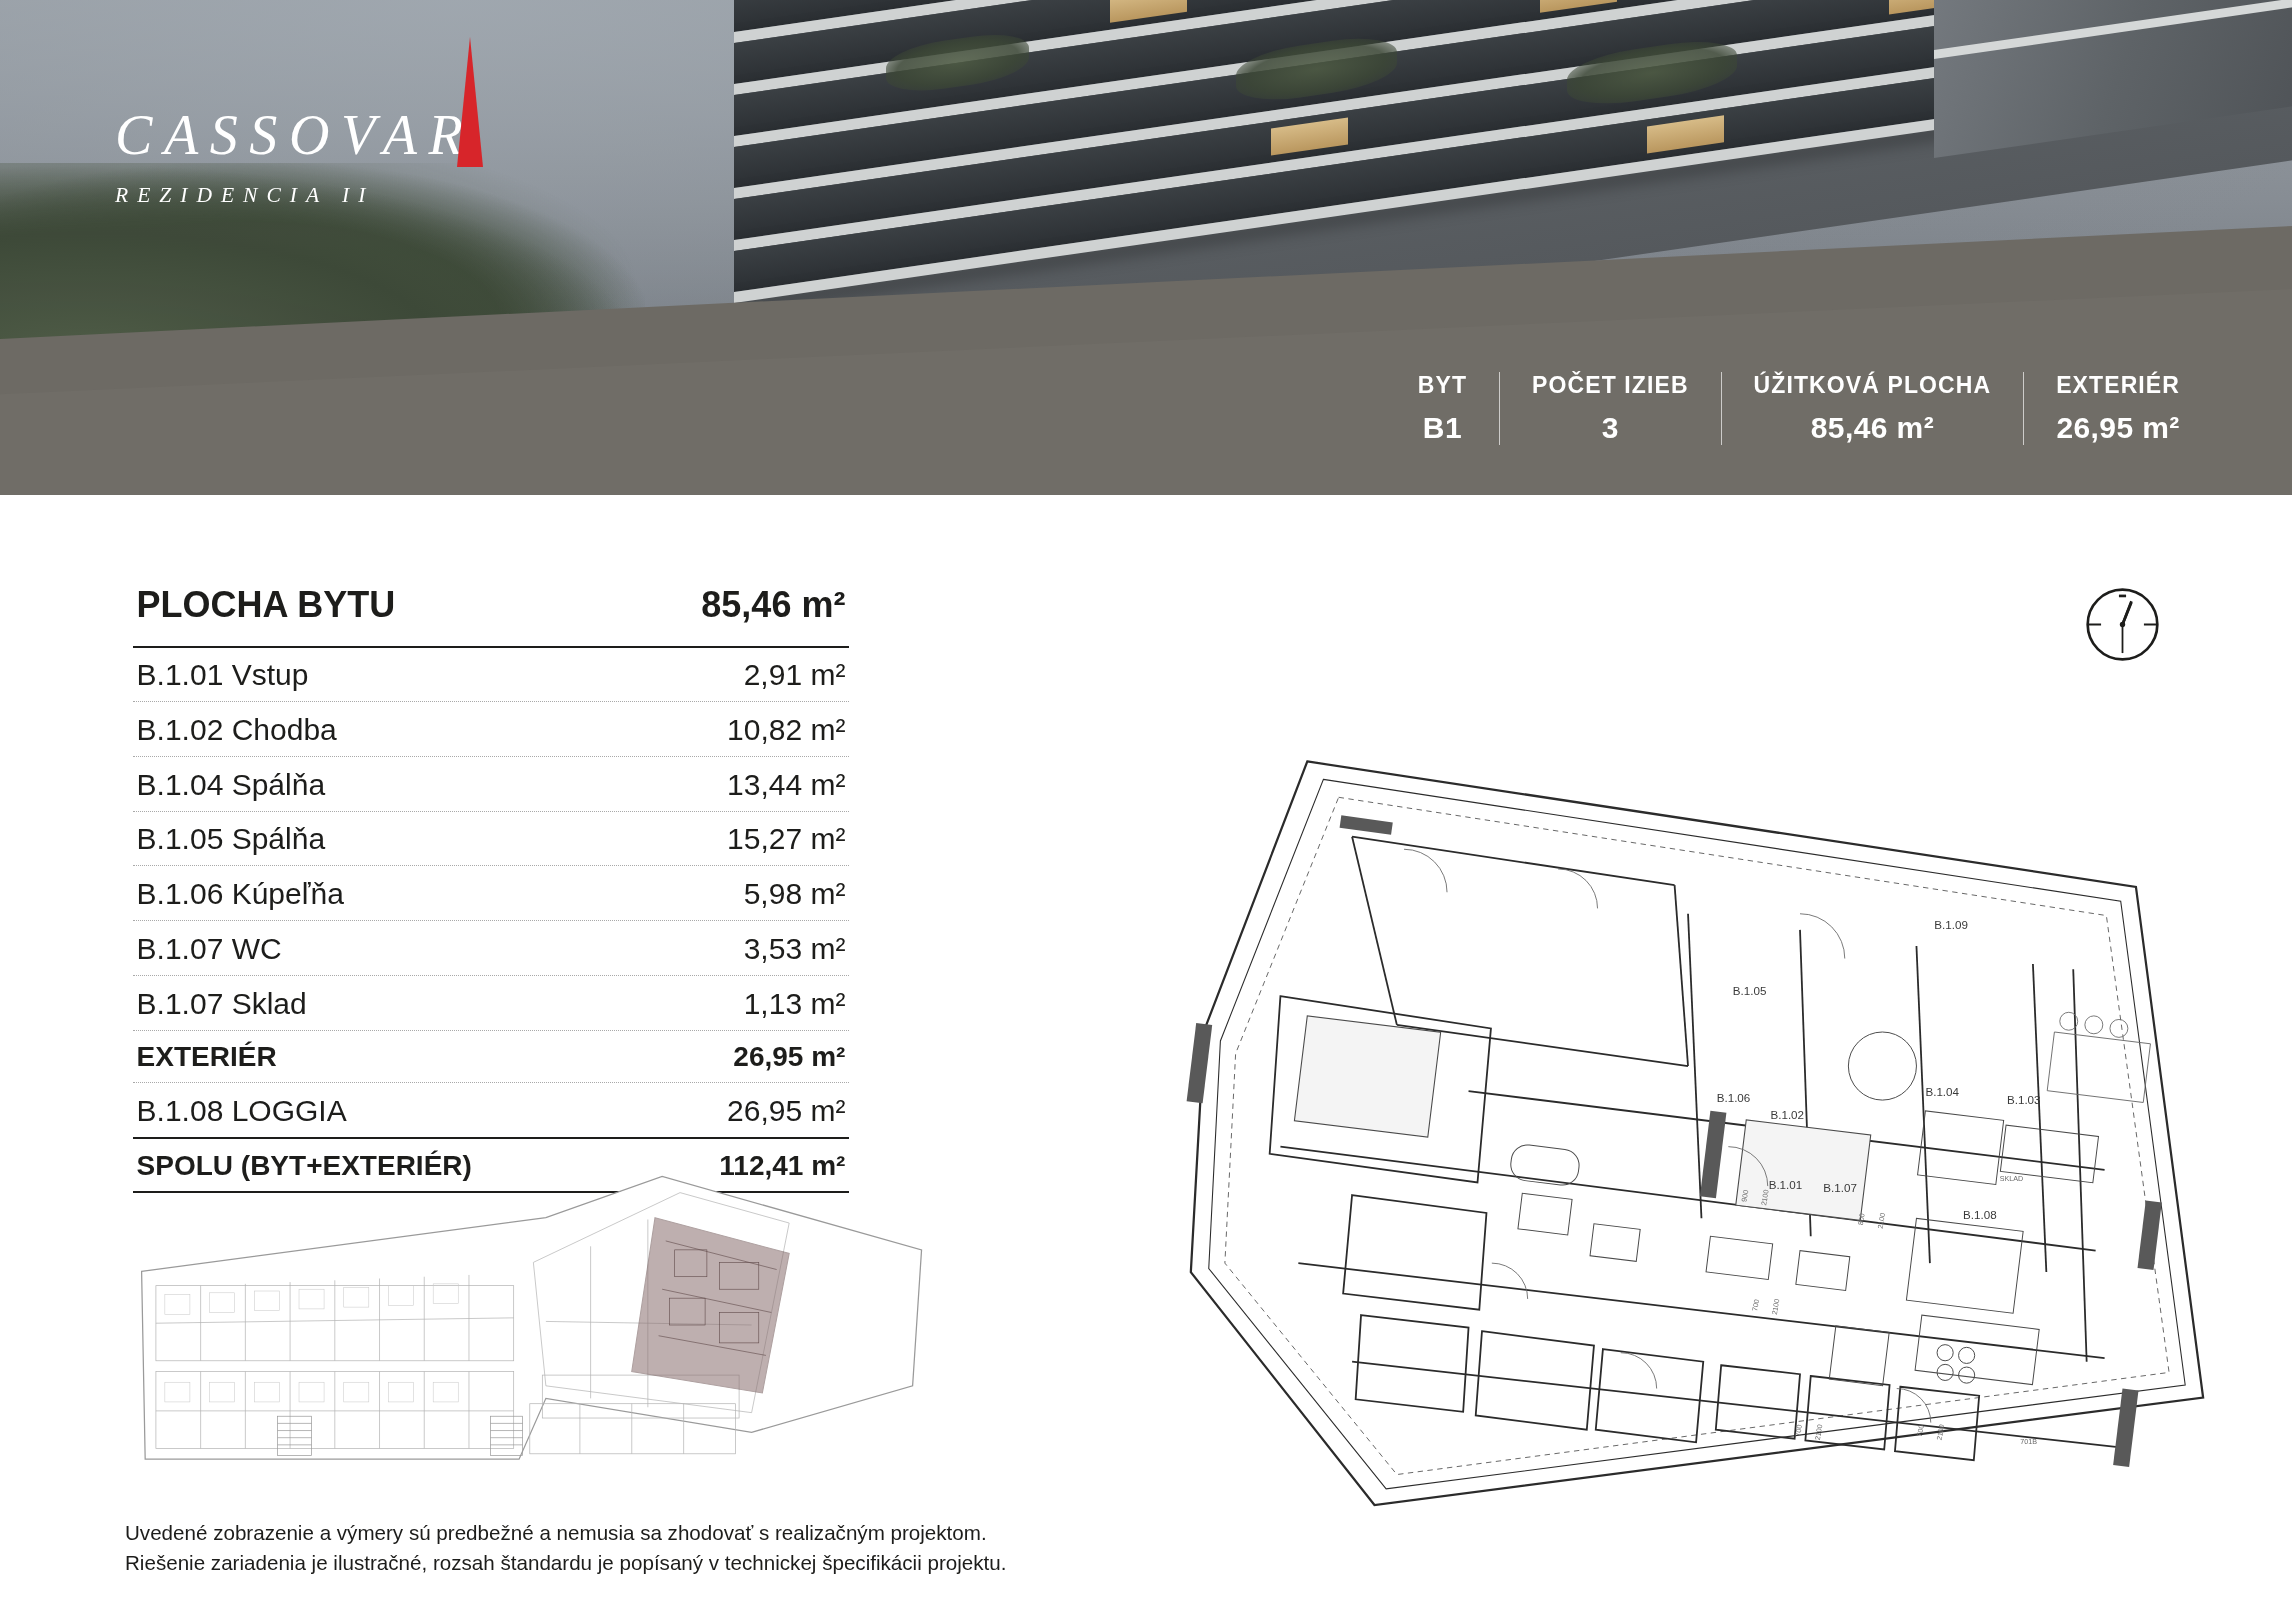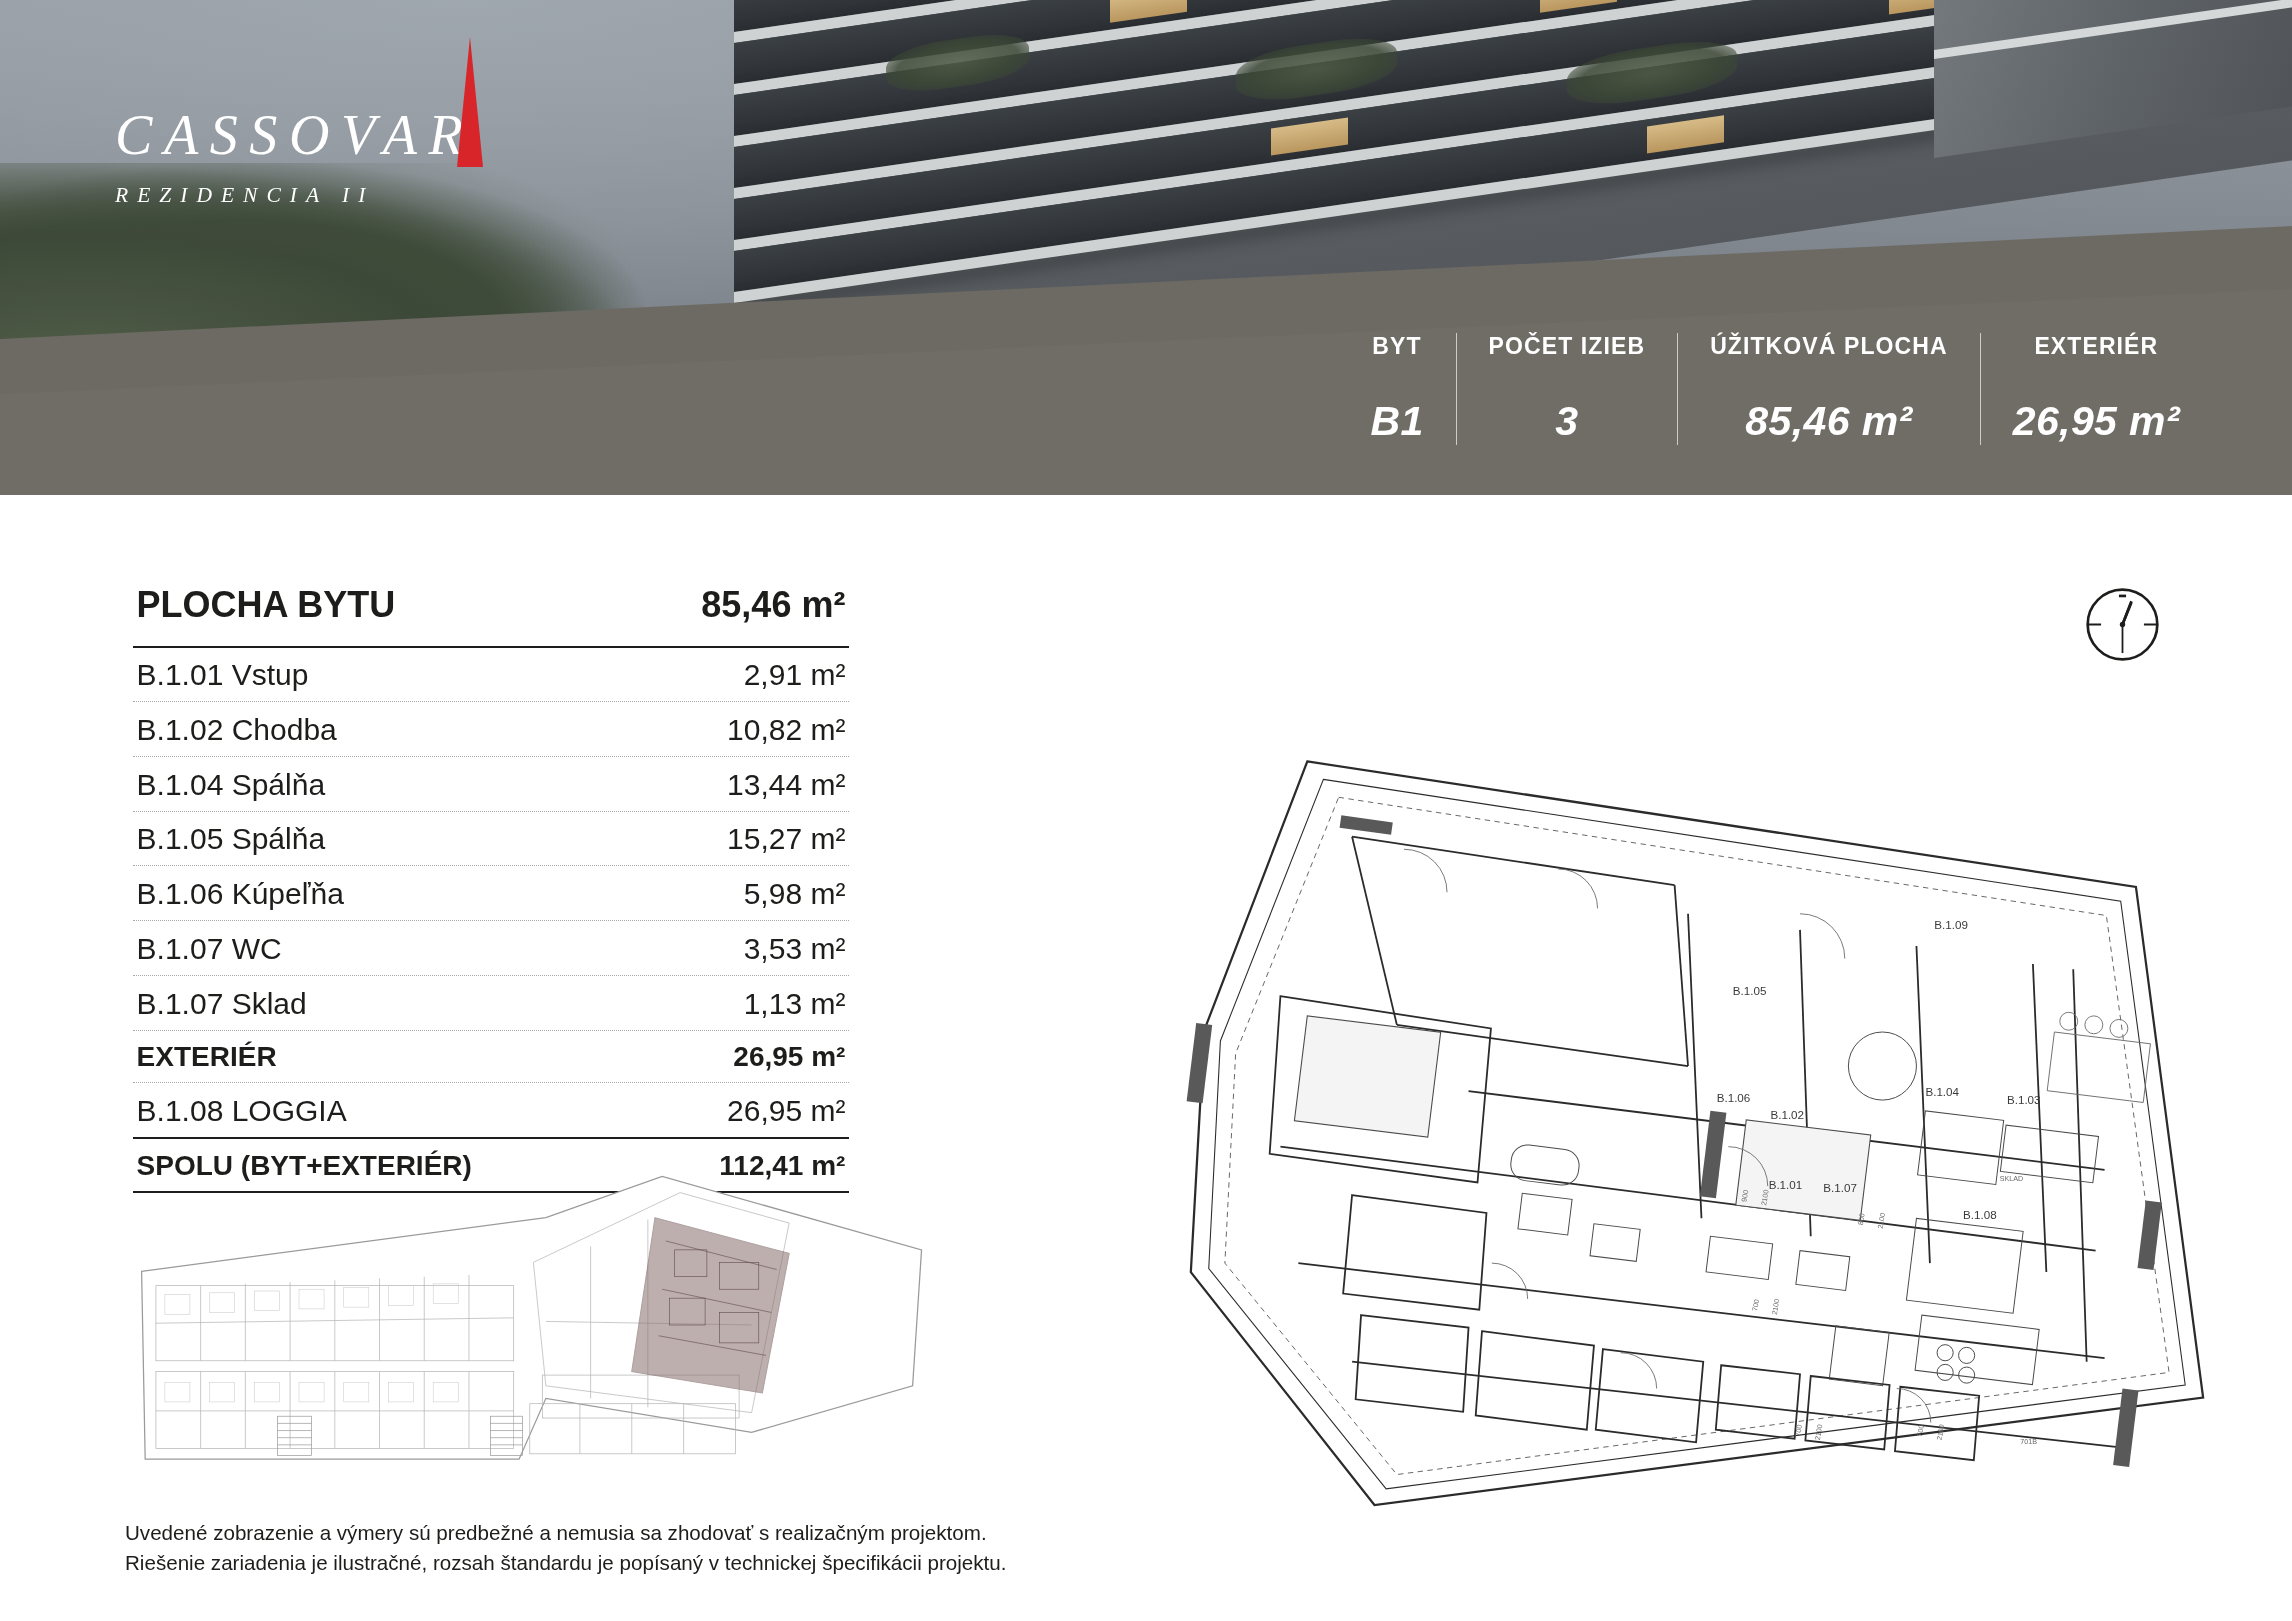--- a/index.html
+++ b/index.html
@@ -144,36 +144,34 @@
     align-items: stretch;
     color: #ffffff;
   }
   .spec {
     padding: 0 32px;
     text-align: center;
     border-left: 1.8px solid rgba(255,255,255,0.65);
     display: flex;
     flex-direction: column;
     justify-content: center;
-    gap: 26px;
   }
   .spec:first-child { border-left: none; }
   .spec-label {
     font-size: 23px;
     font-weight: 700;
     letter-spacing: 1.1px;
     margin-bottom: 12.5px;
     white-space: nowrap;
   }
   .spec-value {
-    font-size: 41px;
+    font-size: 30px;
     font-weight: 700;
     letter-spacing: 0.4px;
     white-space: nowrap;
-    font-style: italic;
   }
 
   
   .table {
     position: absolute;
     left: 133px; top: 573px;
     width: 716px;
   }
   .trow {
     display: flex;

